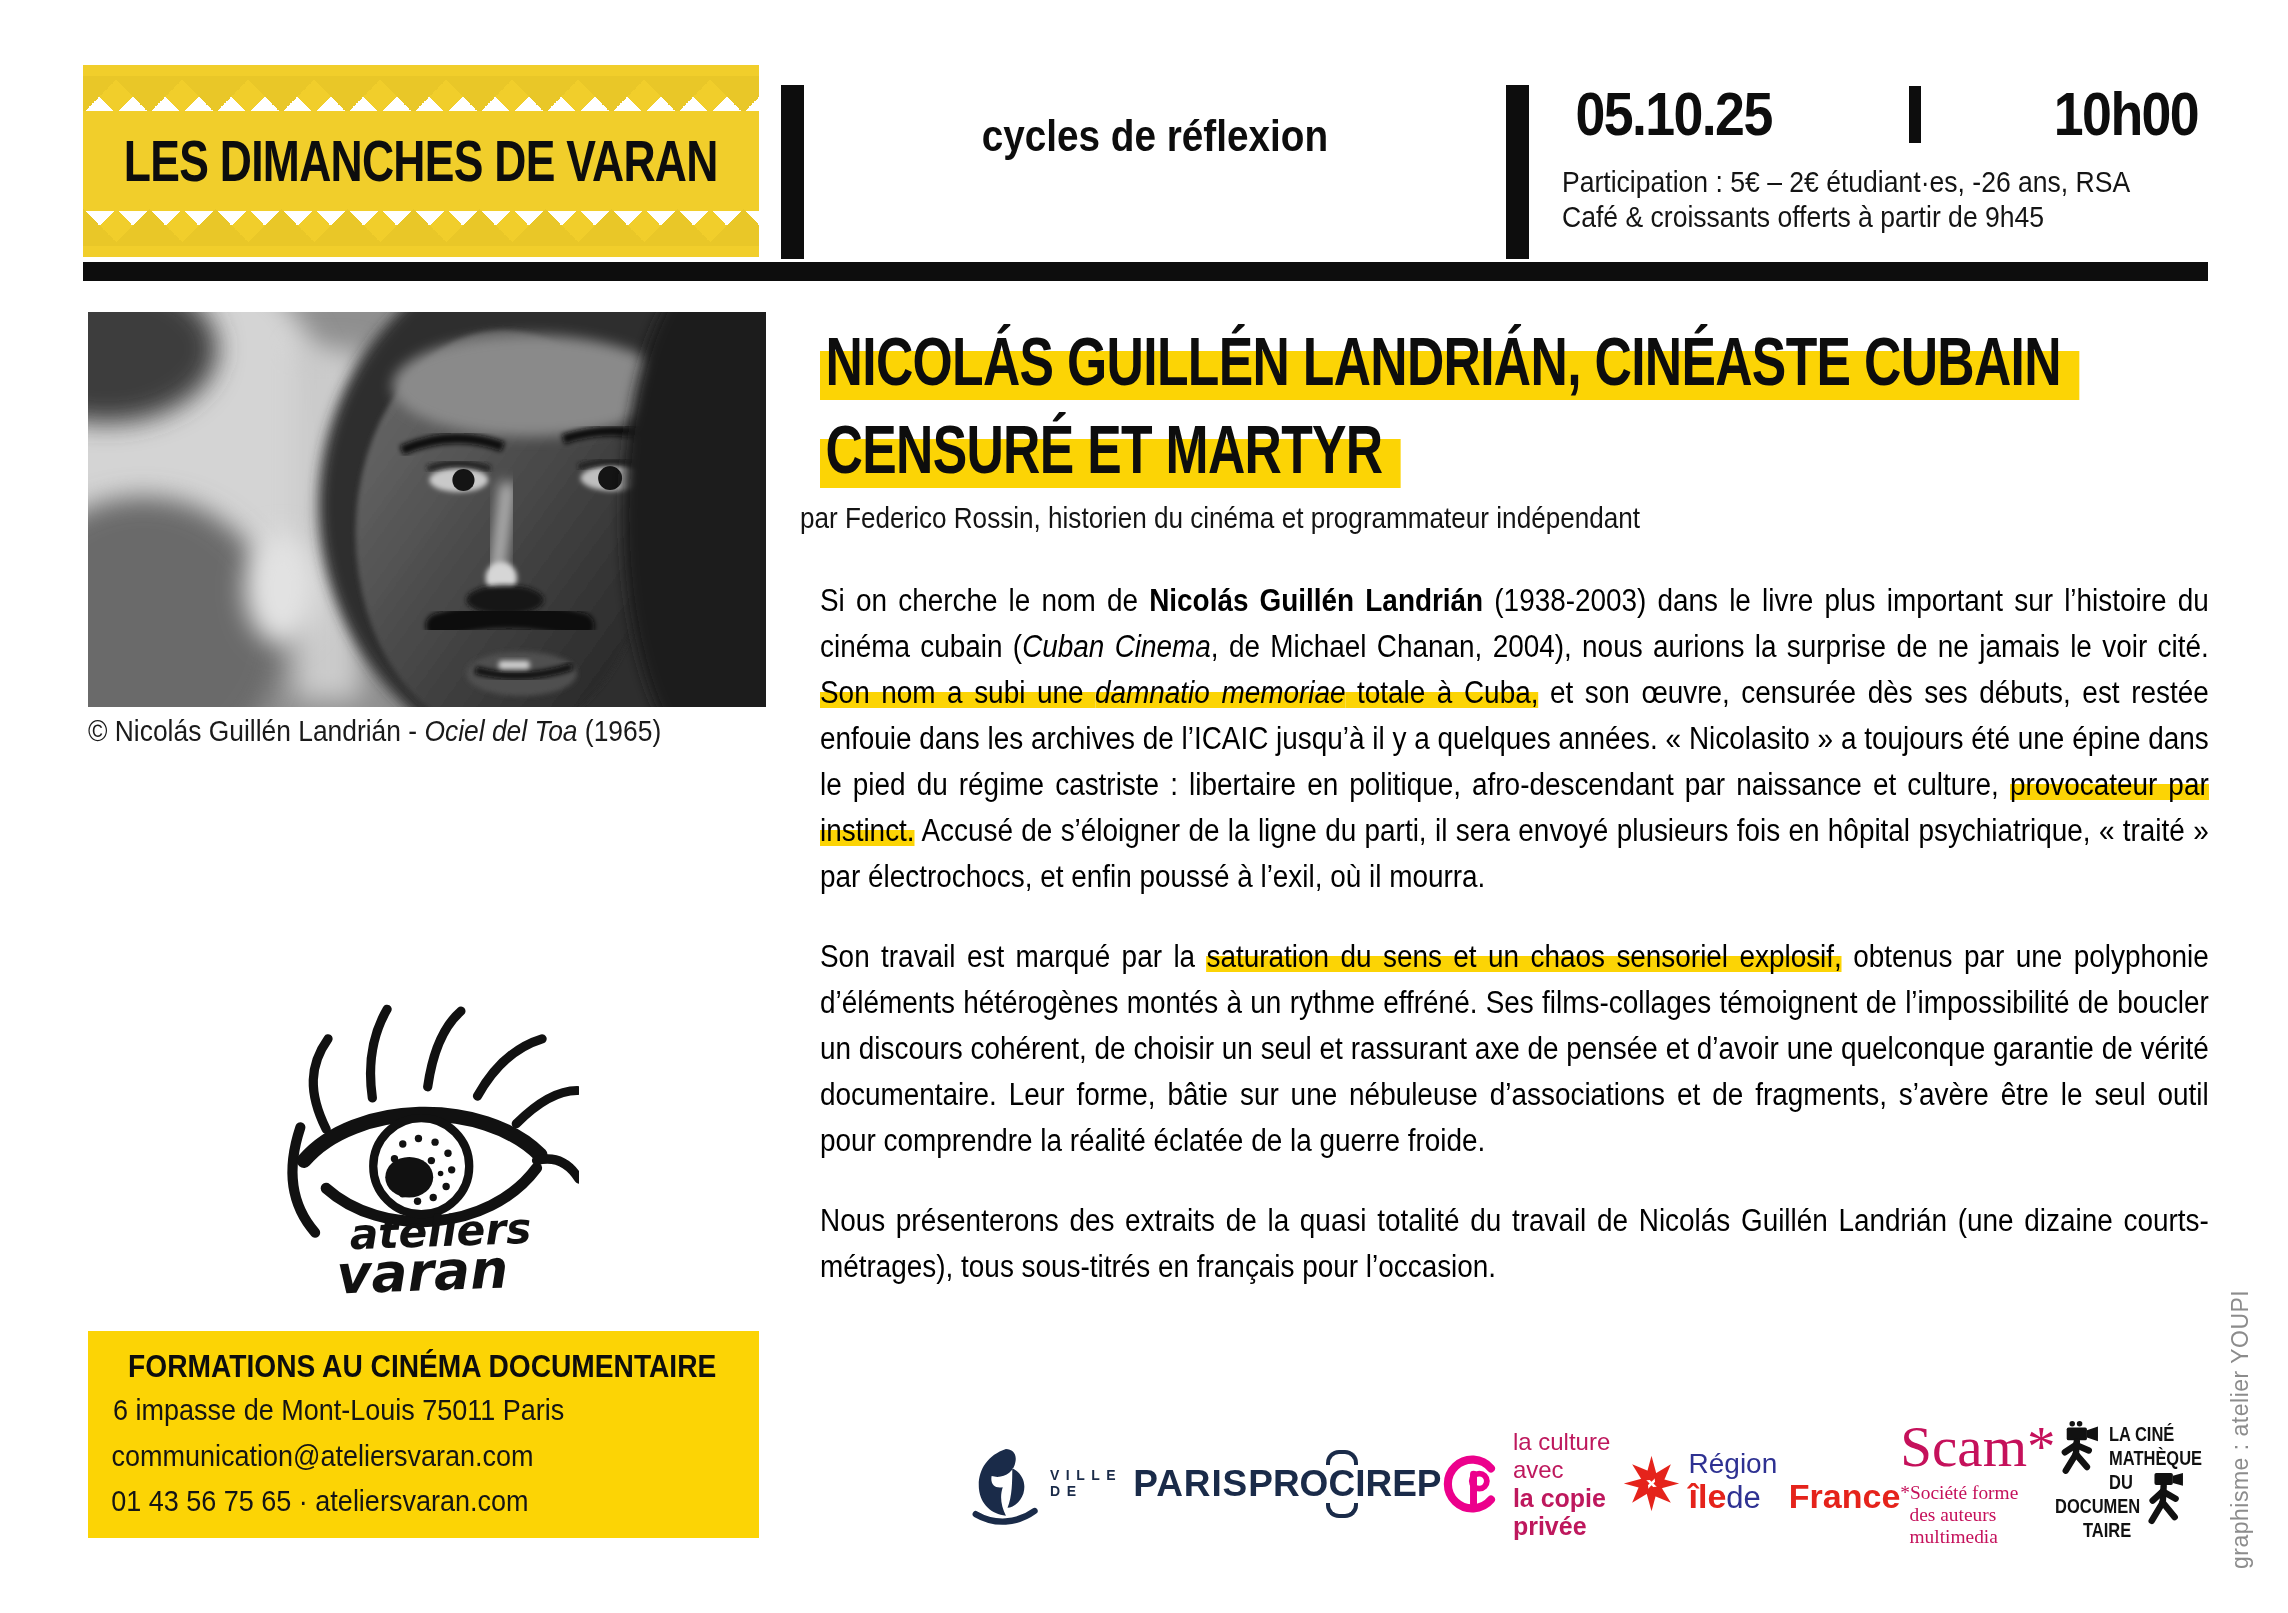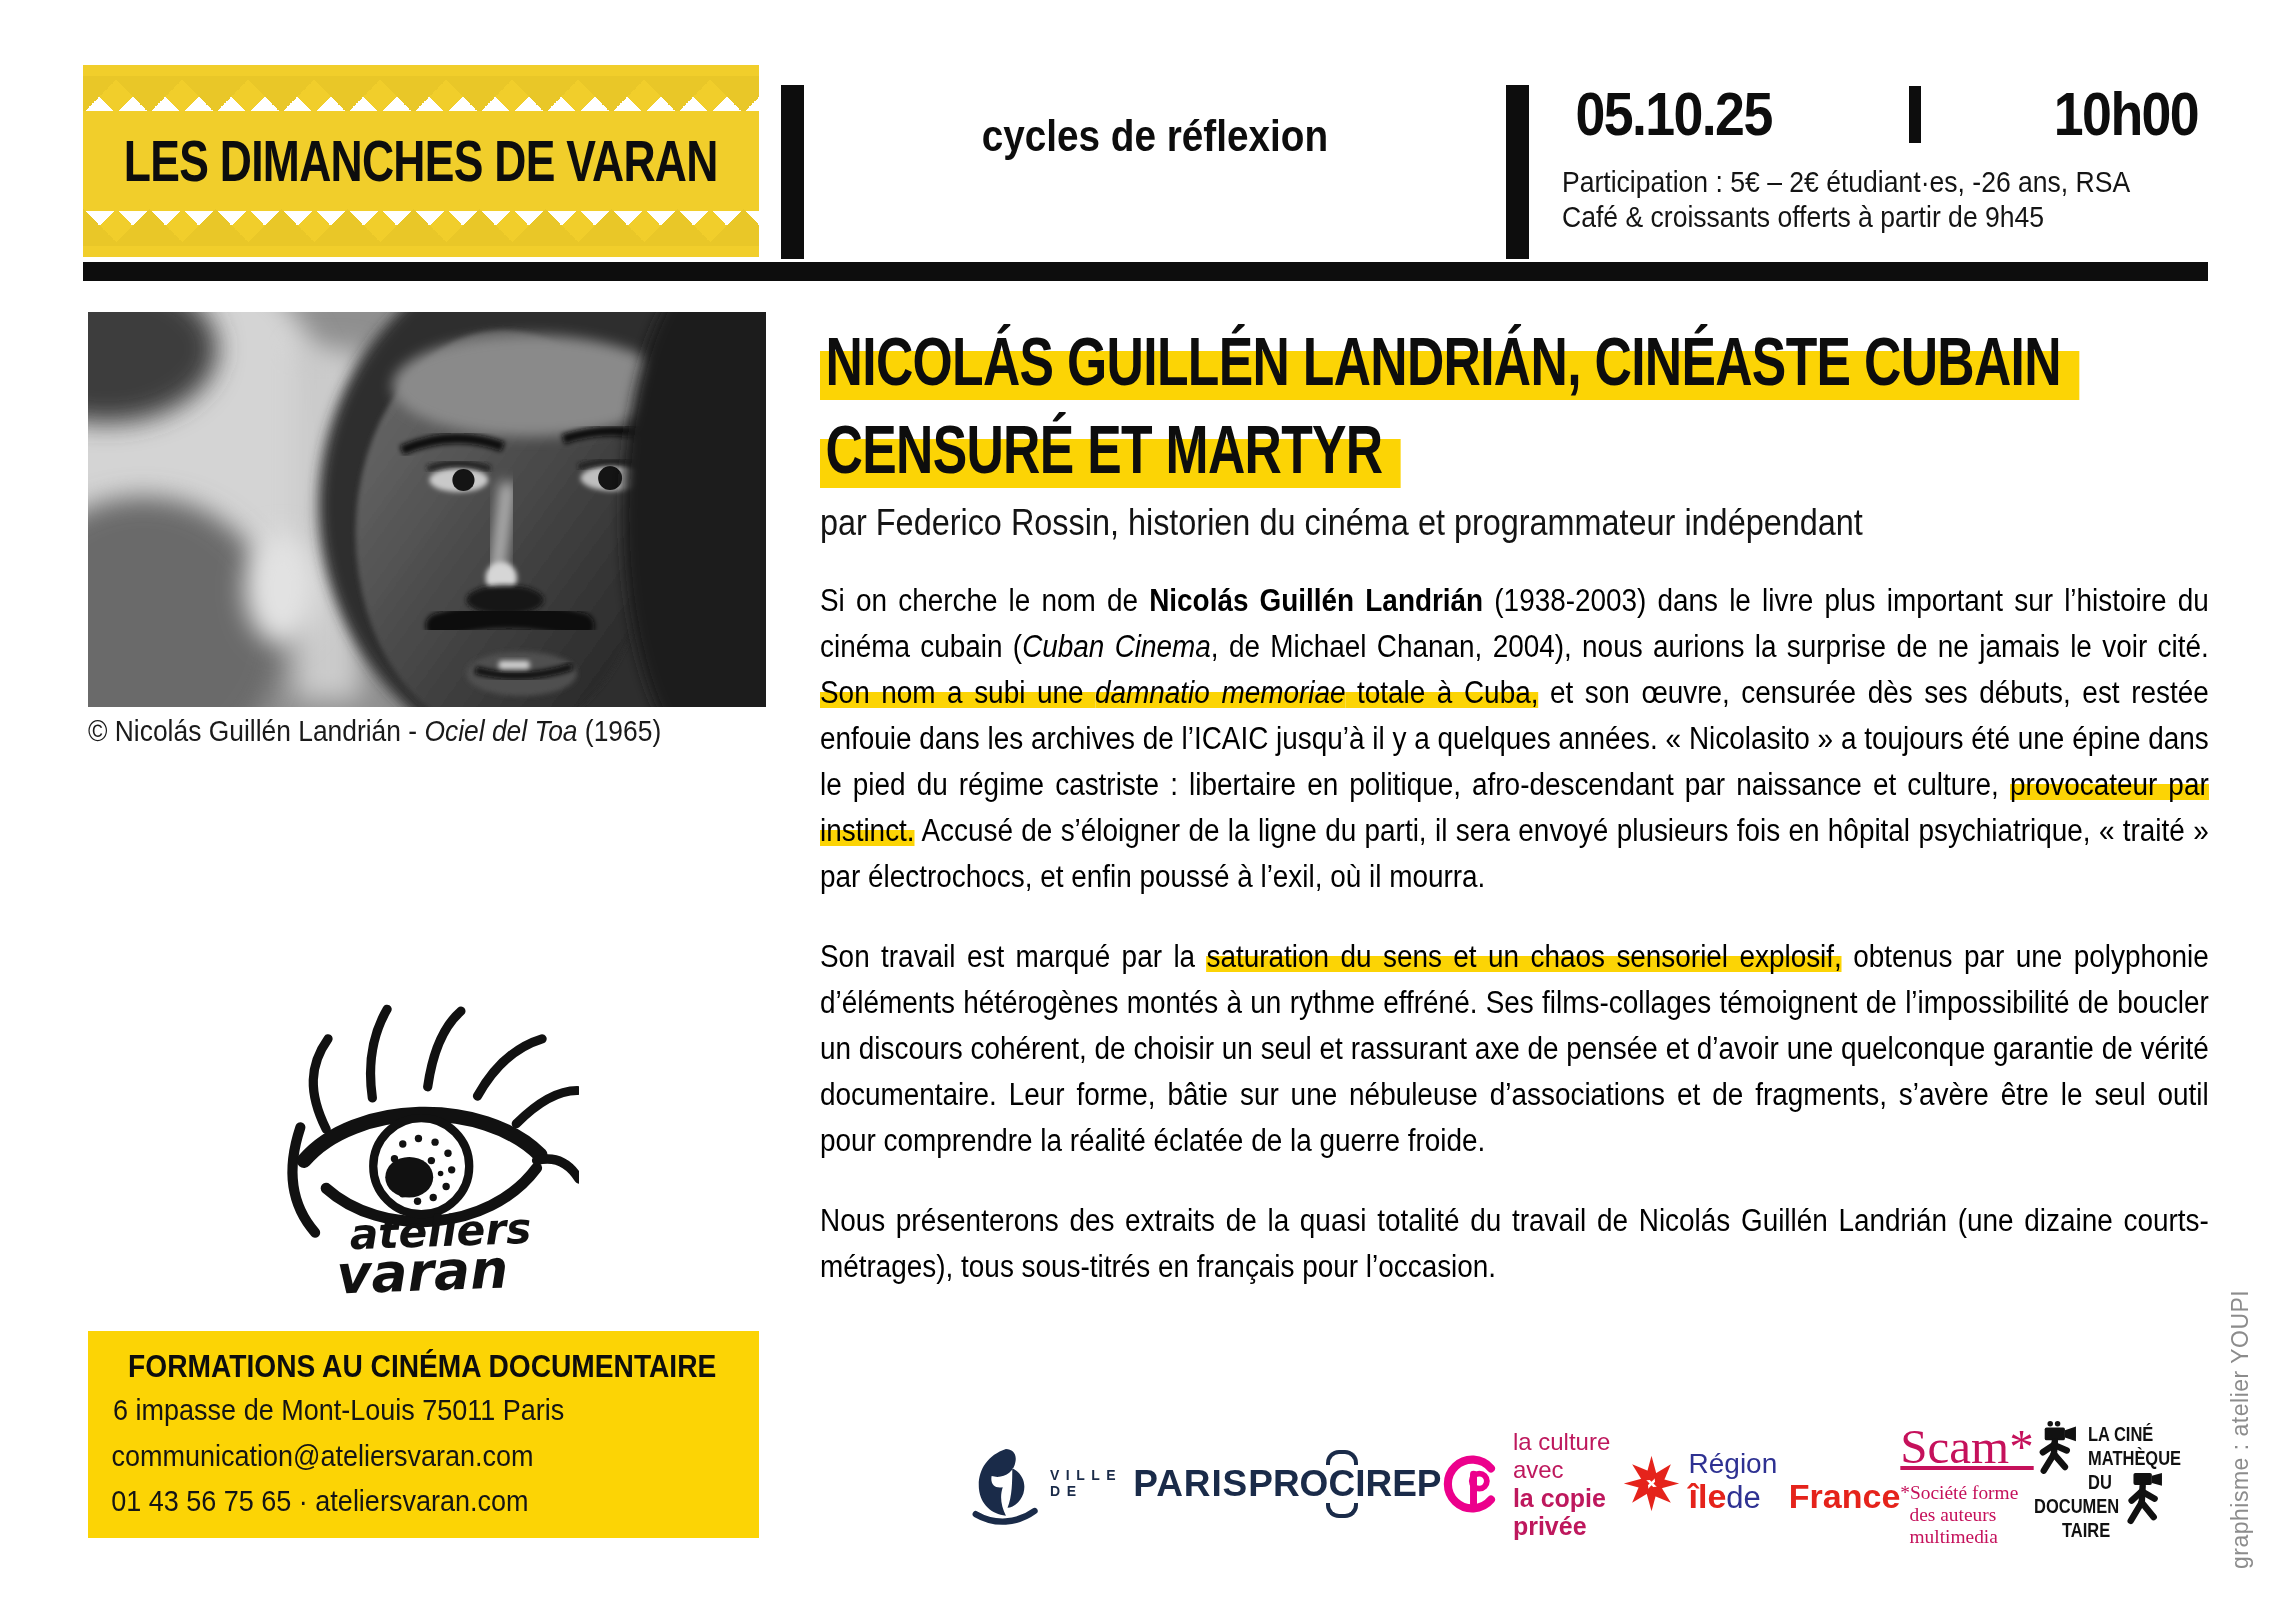--- a/index.html
+++ b/index.html
@@ -52,21 +52,21 @@
     display:flex;flex-direction:column;align-items:flex-start;justify-content:center;gap:5.5px;}
   .yellowbox .bt{font-weight:bold;font-size:32px;color:#0d0d0d;transform:scaleX(.88);white-space:nowrap;}
   .yellowbox .bl{font-size:30px;line-height:40px;color:#141414;transform:scaleX(.9);white-space:nowrap;}
 
   
   .title{left:820px;top:317px;width:1477px;font-weight:bold;font-size:68px;line-height:88px;
     transform:scaleX(.76);transform-origin:0 0;color:#0d0d0d;letter-spacing:-0.9px;}
   .title .hl-line{white-space:nowrap;
     background:linear-gradient(#fcd405,#fcd405) no-repeat 0 88%/100% 60%;
     padding:0 24px 5.5px 7.4px;}
-  .byline{left:820px;top:502px;width:1403px;font-size:36px;color:#141414;}
+  .byline{left:800px;top:502px;width:1403px;font-size:29px;color:#141414;}
   .byline .bw{display:inline-block;transform:scaleX(.9);transform-origin:0 50%;white-space:nowrap;}
 
   .bodycopy{left:820px;top:578px;width:1543px;transform:scaleX(.9);transform-origin:0 0;}
   .bodycopy p{margin:0 0 34px 0;font-size:31px;line-height:46px;text-align:justify;color:#000;}
   .bodycopy .b{font-weight:bold;}
   .bodycopy .i{font-style:italic;}
   .bodycopy .hl{background:linear-gradient(#fcd405,#fcd405) no-repeat 0 92%/100% 46%;}
 
   
   .logos{left:971px;top:1419px;width:1126px;height:129px;display:flex;align-items:center;
@@ -88,21 +88,21 @@
   .copie-text .t1{font-size:24px;}
   .copie-text .t2{font-size:25px;font-weight:bold;}
 
   .idf-text{margin-left:7.4px;line-height:33px;}
   .idf-text .rg{font-size:28px;color:#2e3192;}
   .idf-text .ile{font-size:34px;font-weight:bold;color:#e5231b;}
   .idf-text .de{font-size:31px;color:#2e3192;}
   .idf-text .fr{font-size:34px;font-weight:bold;color:#e5231b;margin-left:28px;}
 
   .scam{display:flex;flex-direction:column;font-family:"Liberation Serif",serif;color:#c5115b;}
-  .scam .nm{font-size:49px;line-height:55px;text-decoration:underline;}
+  .scam .nm{font-size:57px;line-height:55px;}
   .scam .s1{font-size:19.4px;margin-top:7.4px;}
   .scam .s2{font-size:19.4px;margin-left:9.2px;}
 
   .cinema{position:relative;width:162px;height:125px;color:#111;}
   .cinema .cl{position:absolute;font-weight:bold;font-size:19.4px;transform:scaleX(.85);transform-origin:0 50%;white-space:nowrap;}
 
   .credit{right:35px;bottom:44px;height:295px;writing-mode:vertical-rl;transform:rotate(180deg);
     font-size:23px;color:#8c8c8c;letter-spacing:0.5px;}
 </style>
 </head>

